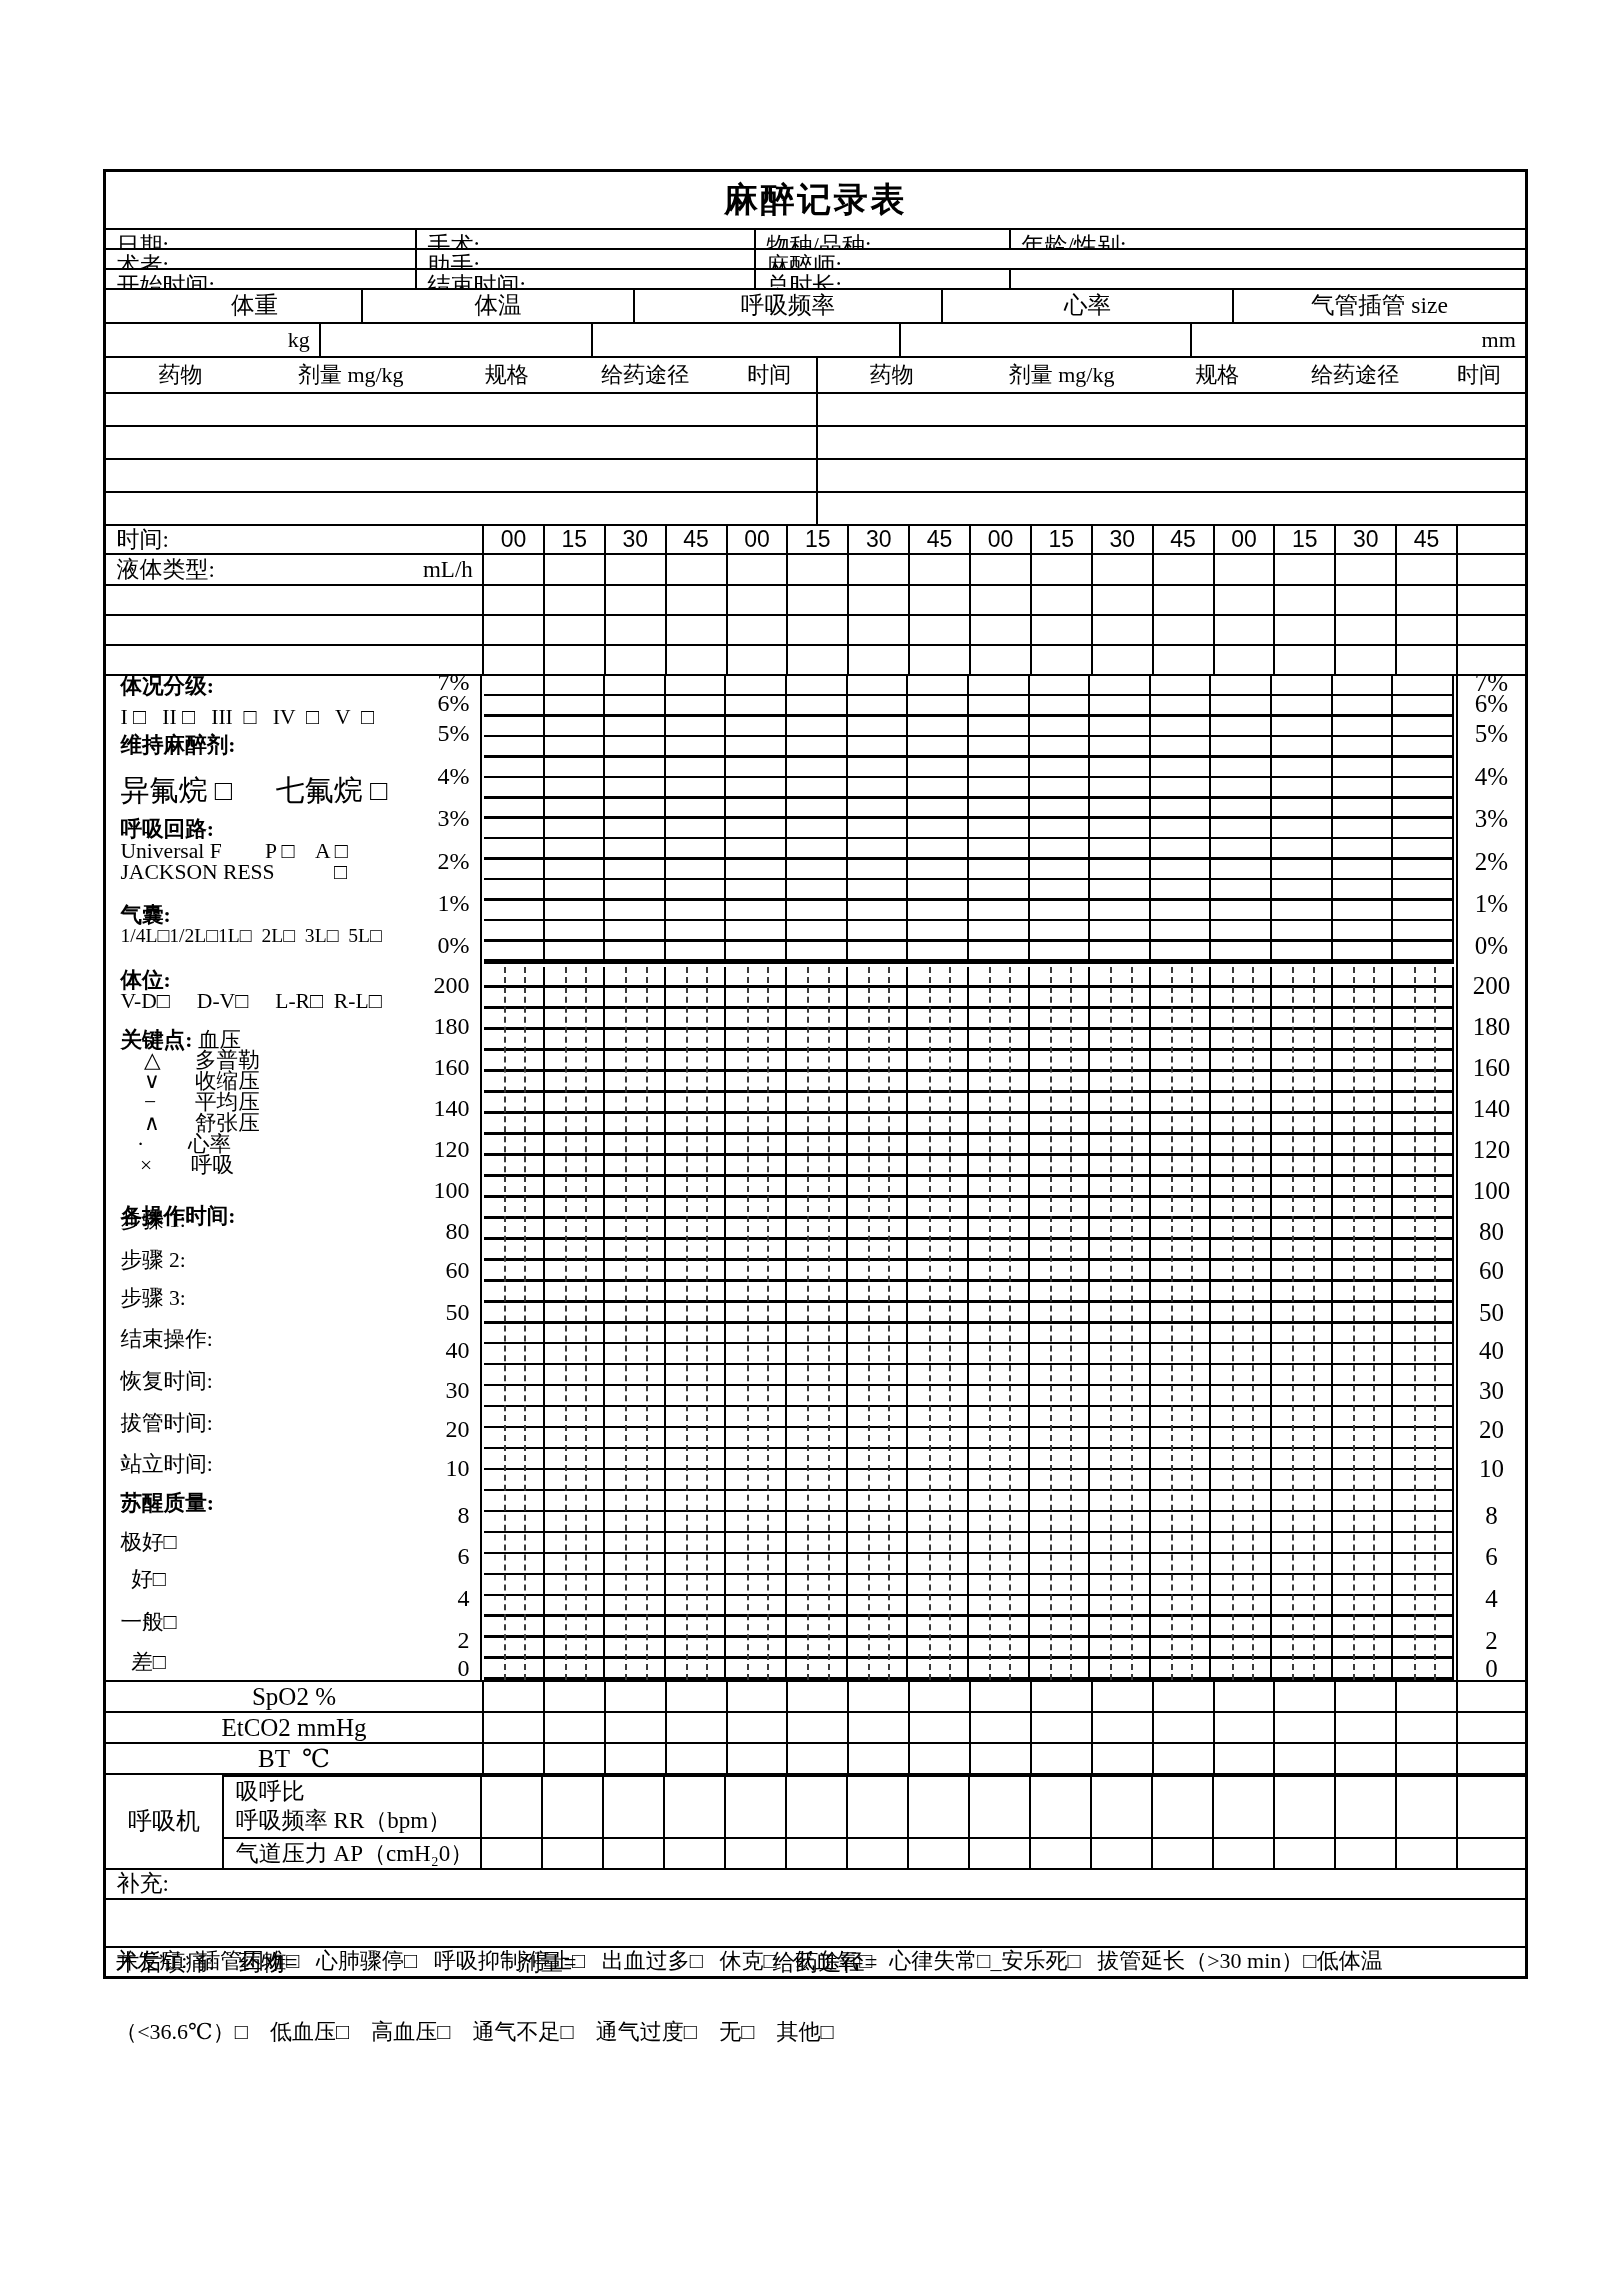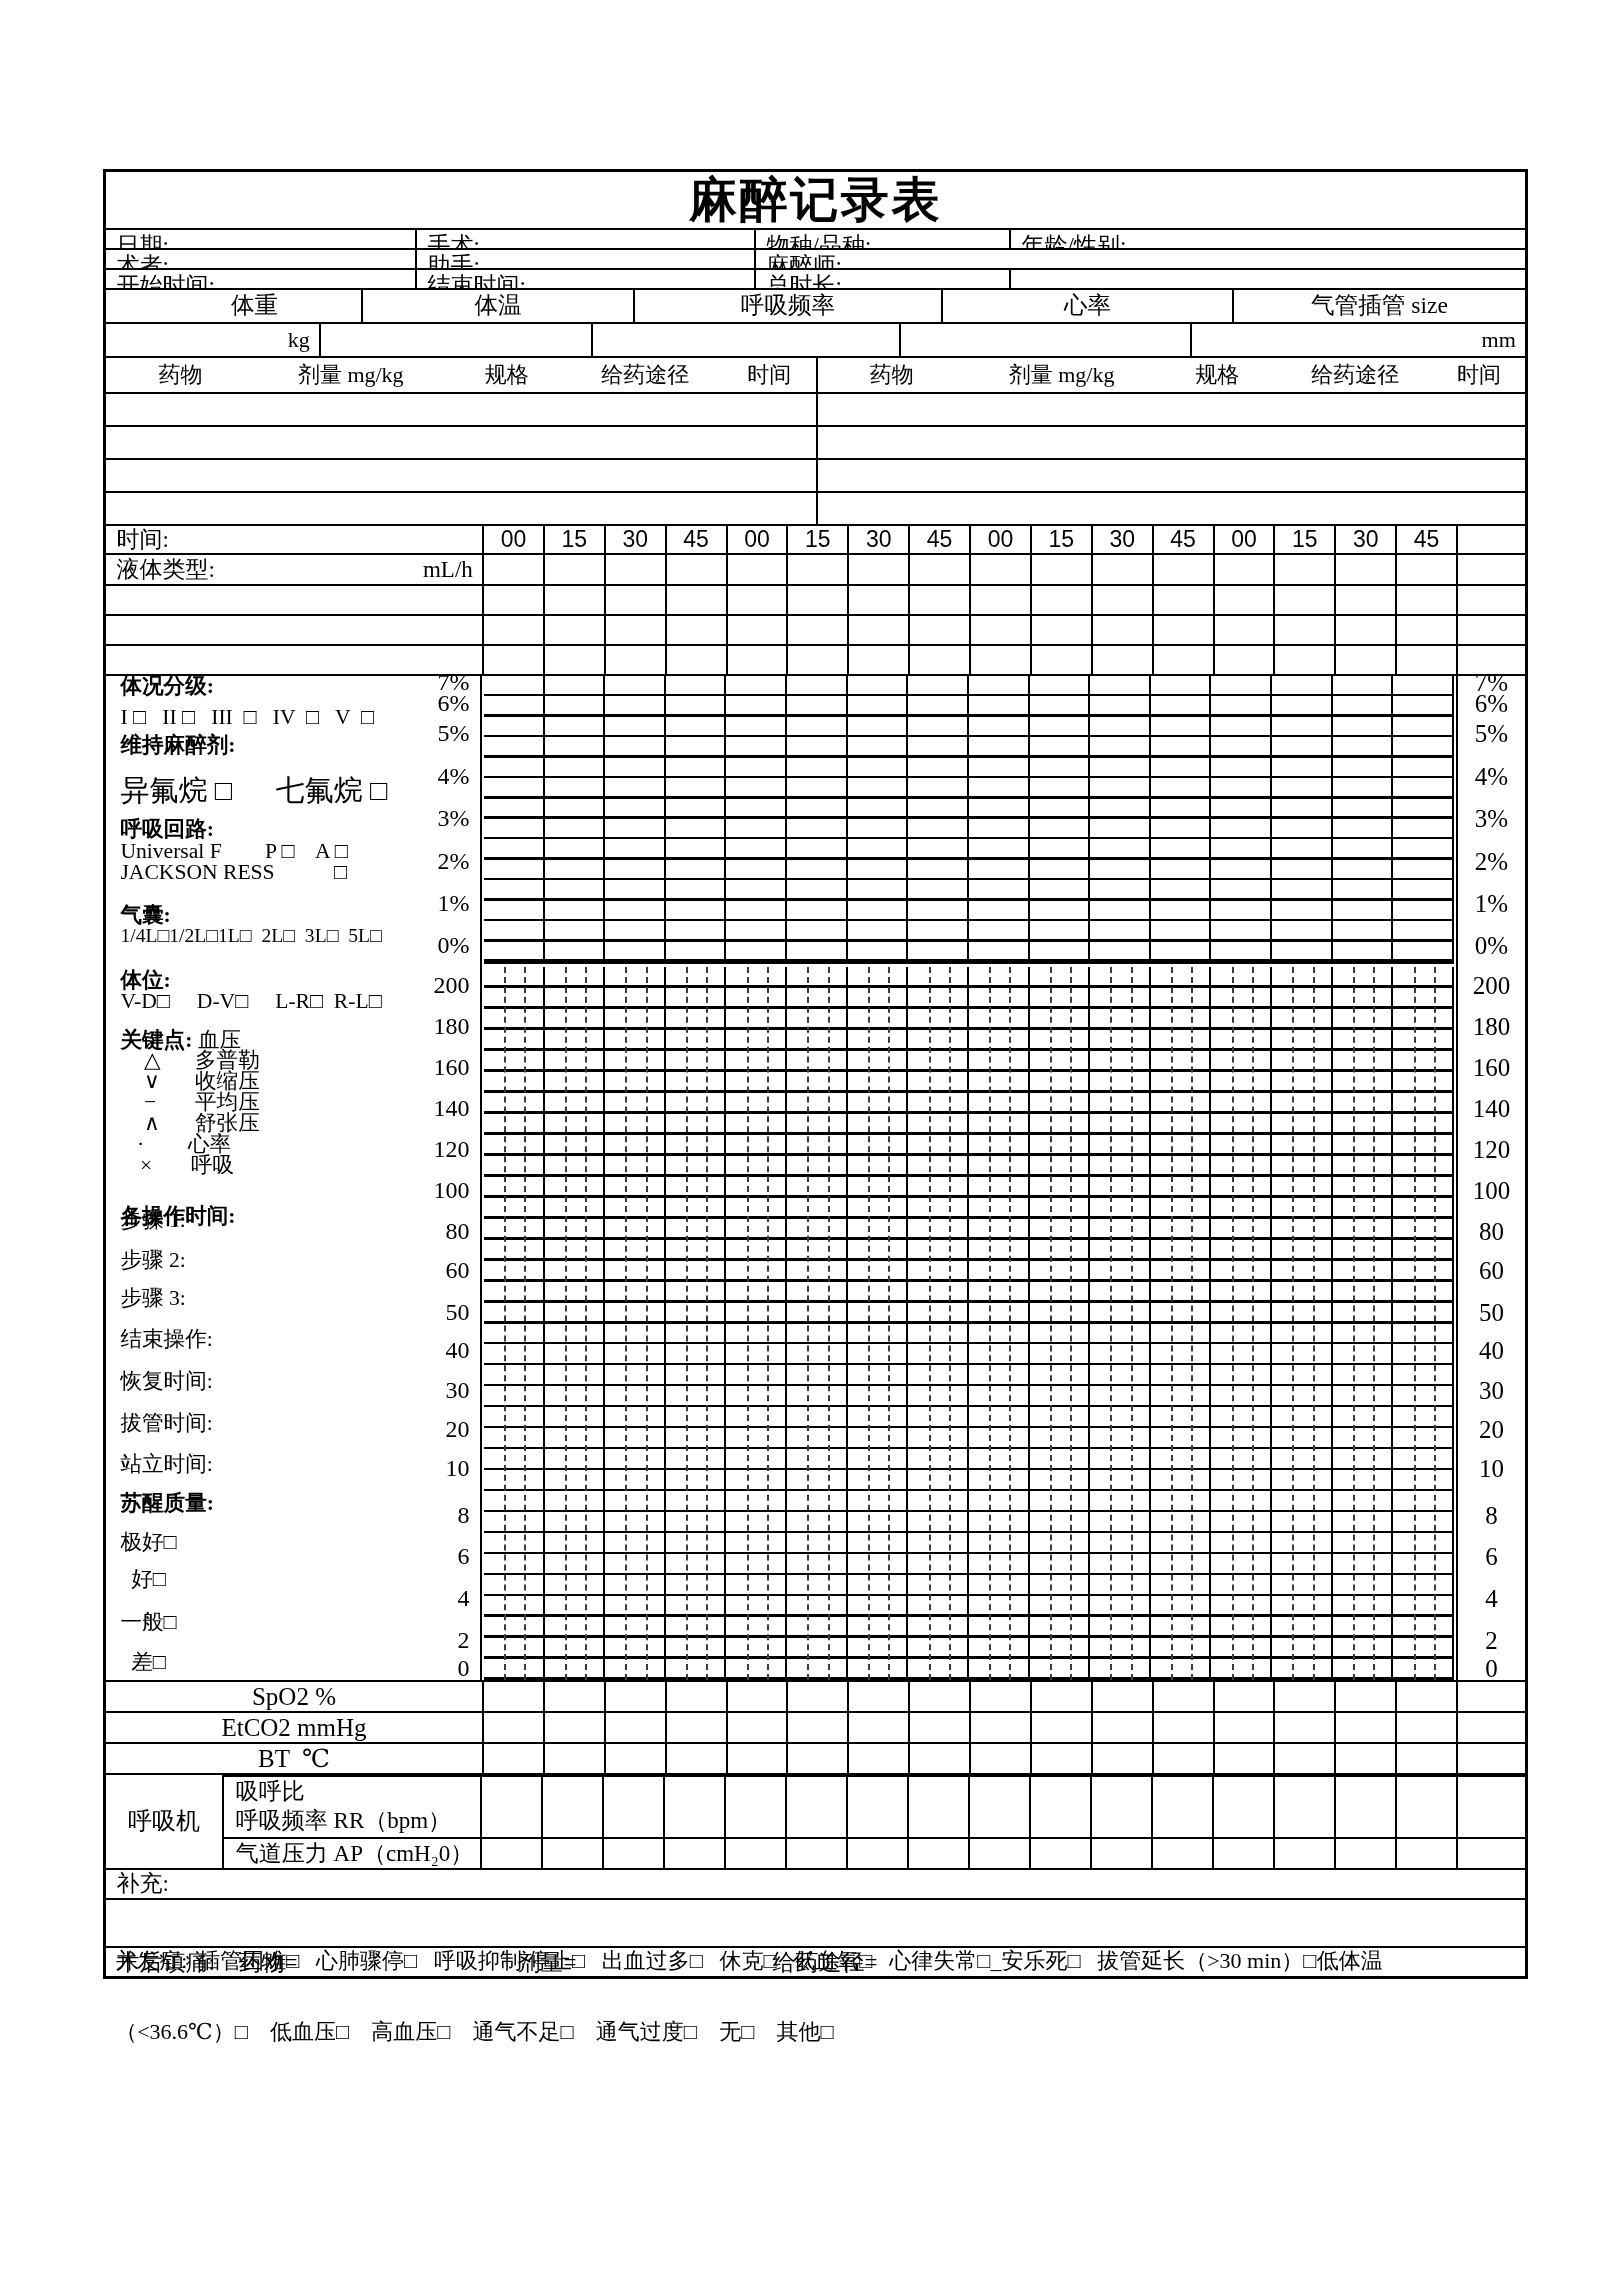--- a/index.html
+++ b/index.html
@@ -8,21 +8,21 @@
     font-family:"Liberation Serif","DejaVu Serif",serif; color:#000;
     font-size:22px; line-height:1.15;
   }
   .form { position:absolute; left:103px; top:169px; width:1425px; border:3.9px solid #000; box-sizing:border-box; background:#fff; }
   .form *, .form *::before, .form *::after { box-sizing:border-box; }
 
   .row { position:relative; border-top:2.6px solid #000; }
   .row.first { border-top:none; }
 
   .title-row { height:56px; display:flex; align-items:center; justify-content:center; }
-  .title { font-size:48px; font-weight:bold; letter-spacing:2.6px; }
+  .title { font-size:34px; font-weight:bold; letter-spacing:2.6px; }
 
   .gridrow { display:grid; }
   .info-row { height:20px; grid-template-columns:309px 339px 255px auto; }
   .info-row .c { padding:2.6px 0 0 10.5px; font-size:23px; }
   .c { border-left:2px solid #000; overflow:hidden; white-space:pre; }
   .gridrow .c:first-child { border-left:none; }
 
   .base-row { height:34px; grid-template-columns:213px 272px 308px 291px auto;padding-left:42px; }
   .base-row .c { display:flex; align-items:center; justify-content:center; font-size:23.6px; }
   .unit-row { height:34px; grid-template-columns:213px 272px 308px 291px auto; }

